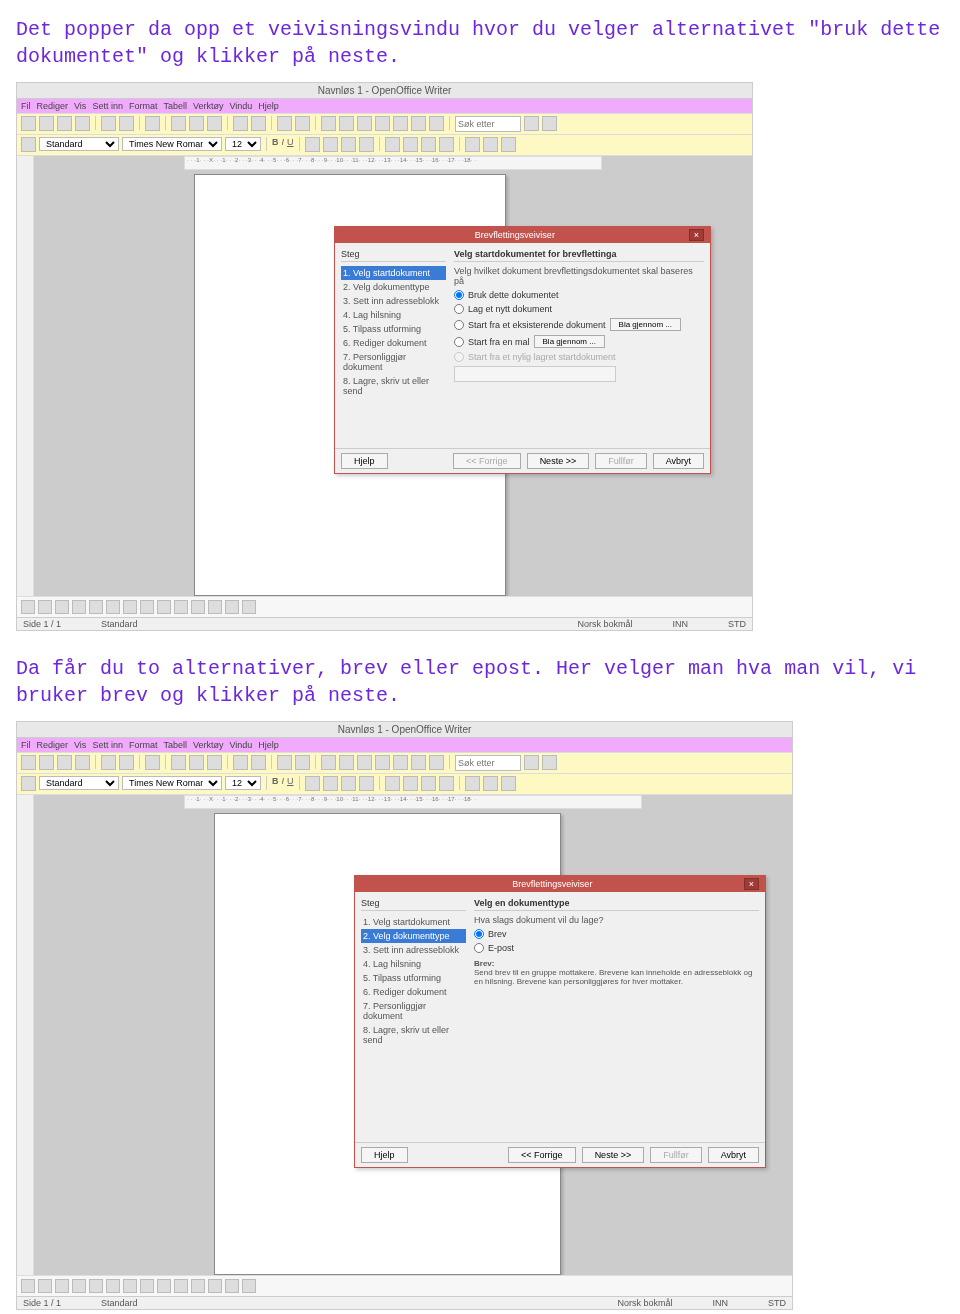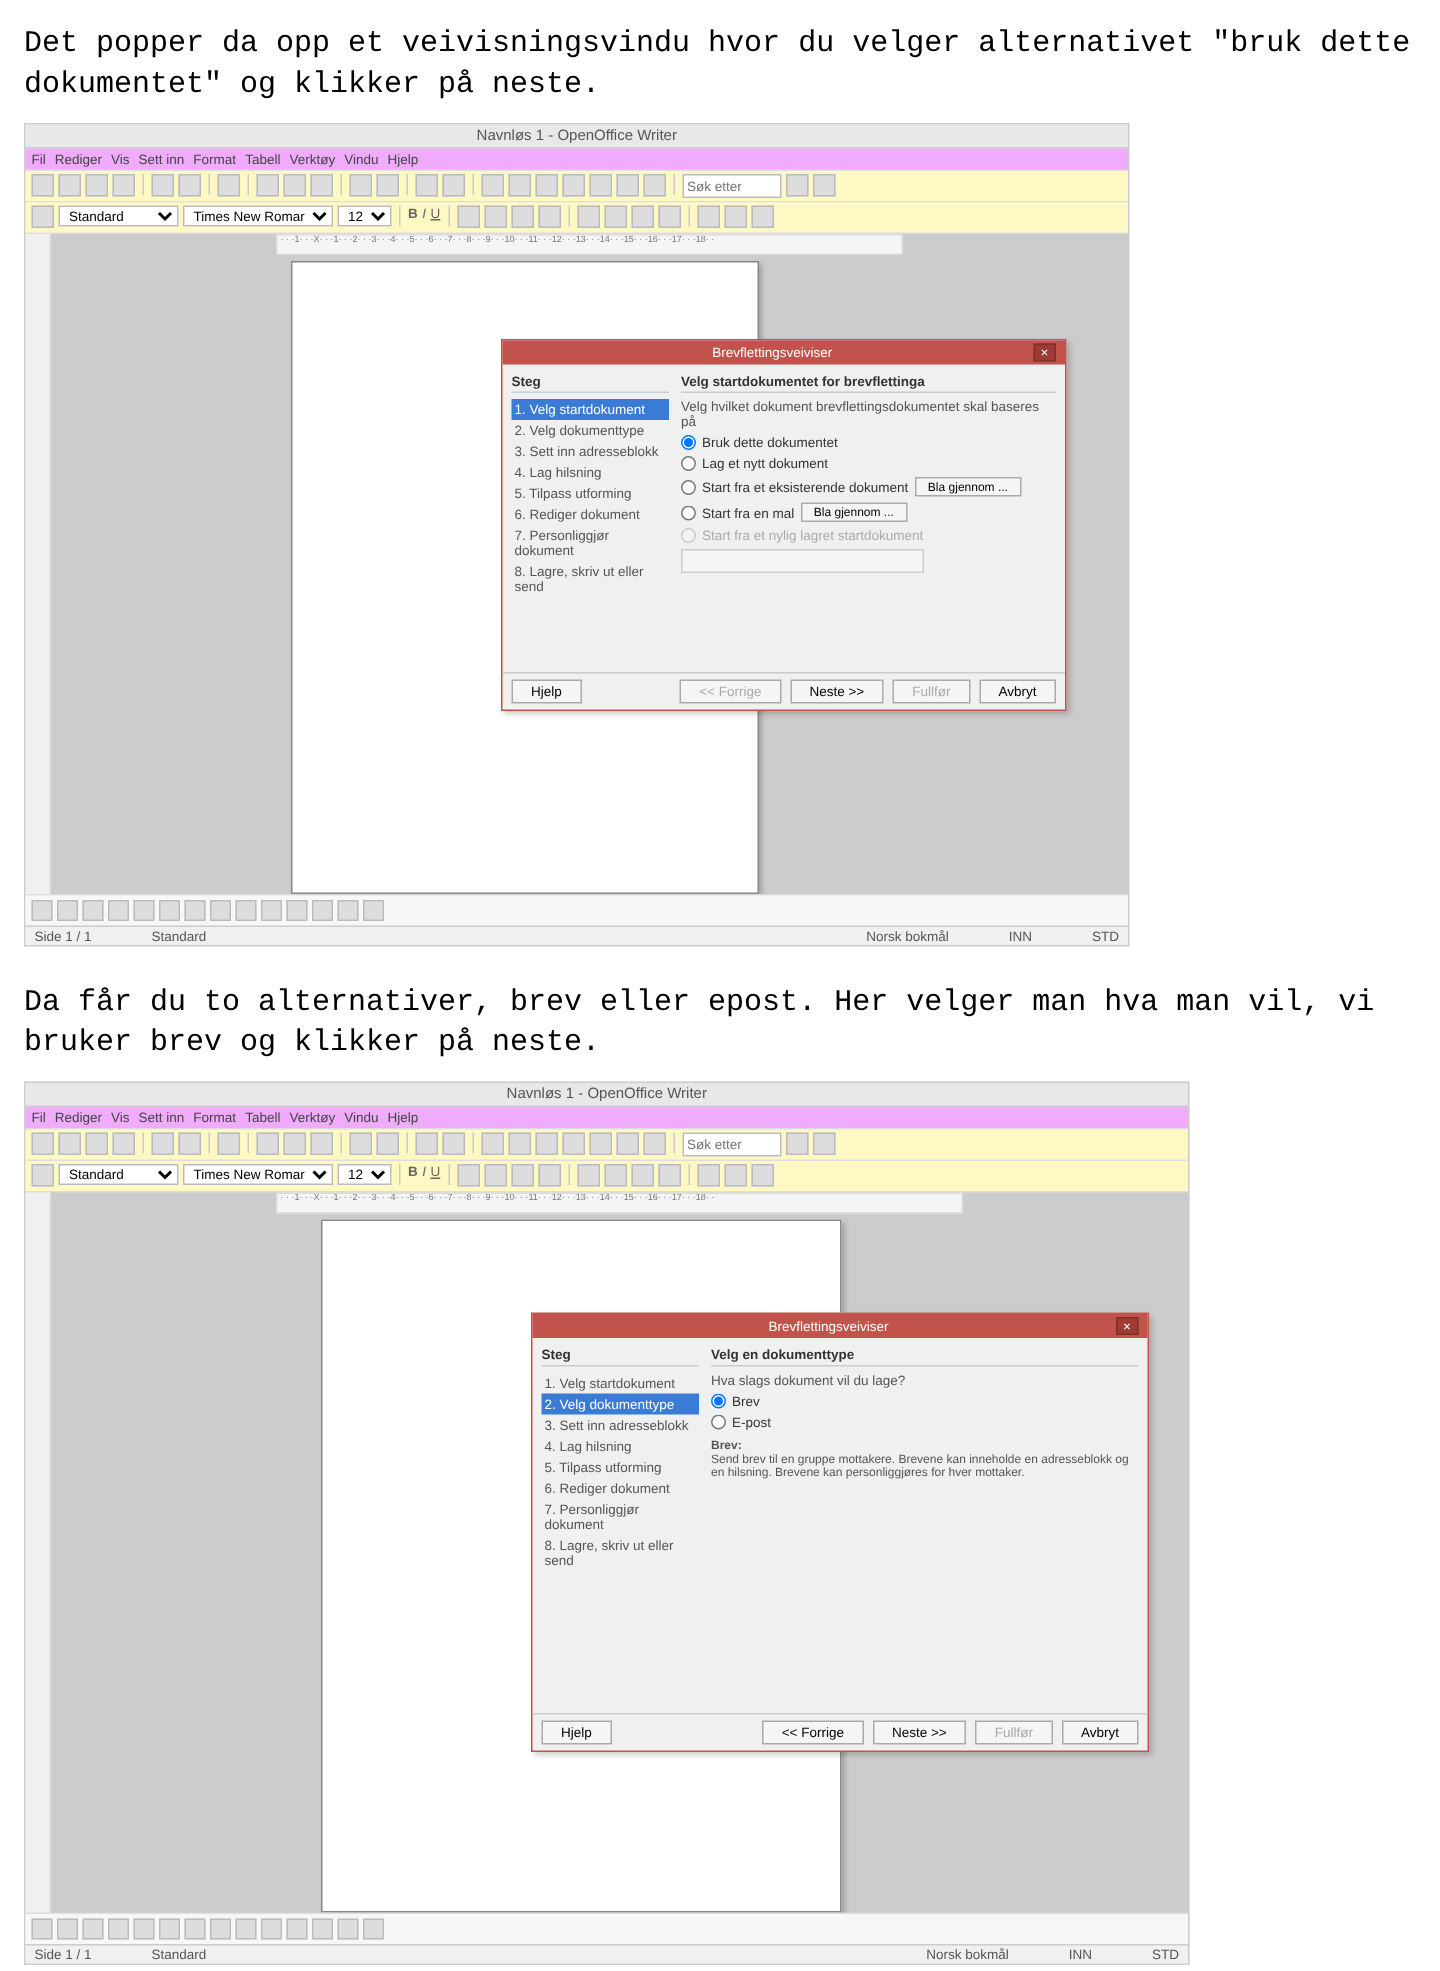--- a/index.html
+++ b/index.html
@@ -5,21 +5,21 @@
   body {
     margin: 0;
     padding: 16px;
     background: #fff;
     font-family: Arial, sans-serif;
     width: 928px;
   }
   .intro {
     font-family: "Courier New", monospace;
     font-size: 20px;
-    color: #000000;
+    color: #6d28d9;
     line-height: 1.35;
     margin-bottom: 12px;
   }
   .screenshot {
     width: 735px;
     border: 1px solid #ccc;
     background: #f0f0f0;
     font-size: 9px;
     color: #333;
     margin-bottom: 24px;
@@ -137,21 +137,21 @@
   }
   .dlg-body {
     display: flex;
     padding: 6px;
     gap: 8px;
   }
   .dlg-steps {
     width: 105px;
   }
   .dlg-steps .hdr {
-    font-weight: bold;
+    font-weight: normal;
     margin-bottom: 4px;
     border-bottom: 1px solid #ccc;
     padding-bottom: 2px;
   }
   .dlg-steps .step {
     padding: 2px 2px;
     color: #555;
     cursor: pointer;
   }
   .dlg-steps .step.active {

